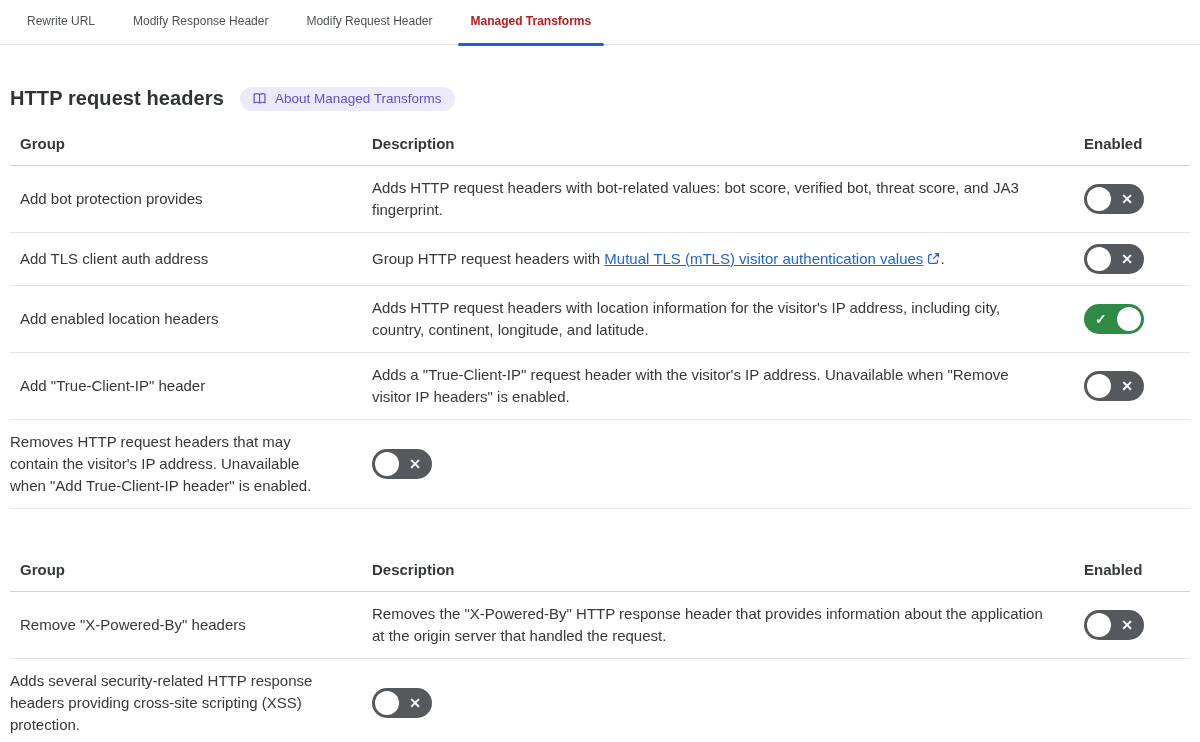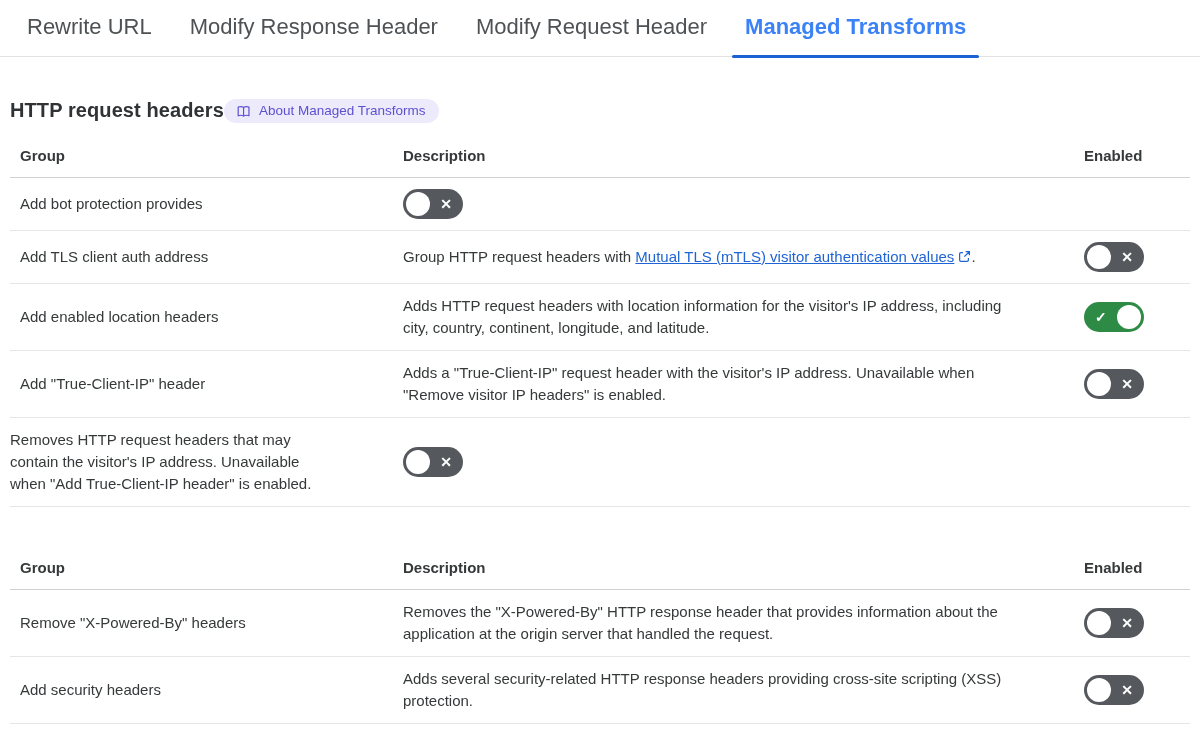--- a/index.html
+++ b/index.html
@@ -18,42 +18,42 @@
   body{
     width:1200px;height:742px;overflow:hidden;background:#fff;
     font-family:"Liberation Sans", sans-serif;color:var(--text);font-size:15px;
   }
   
   .tabs{
     display:flex;gap:38px;padding:0 0 0 27px;border-bottom:1px solid #e2e2e2;
   }
   .tab{
     position:relative;background:none;border:none;padding:14px 0 16px;
-    font-family:inherit;font-size:22px;color:#4e5255;cursor:pointer;text-align:center;
-  }
-  .tab.active{color:#3b82f6;font-weight:700;}
+    font-family:inherit;font-size:12px;color:#4e5255;cursor:pointer;text-align:center;
+  }
+  .tab.active{color:#b91c1c;font-weight:700;}
   .tab.active::after{
     content:"";position:absolute;left:-13px;right:-13px;bottom:-2px;height:3px;
     background:var(--accent);border-radius:2px;
   }
   
   main{margin:0 10px;}
   .section{margin-top:42px;}
-  .section-head{display:flex;align-items:center;}
+  .section-head{display:flex;align-items:center;gap:16px;}
   .section-title{margin:0;font-size:20px;font-weight:700;color:#303335;letter-spacing:.1px;}
   .badge{
-    display:inline-flex;align-items:flex-end;gap:7px;background:var(--badge-bg);
+    display:inline-flex;align-items:flex-start;gap:7px;background:var(--badge-bg);
     color:var(--badge-text);border:none;border-radius:14px;padding:5px 13px;
     font-family:inherit;font-size:13.5px;cursor:pointer;line-height:1;
   }
   .badge-icon{display:inline-flex;align-items:center;}
   
   .table{margin-top:14px;}
   .row{
-    display:grid;grid-template-columns:362px 1fr 106px;align-items:center;gap:31px;
+    display:grid;grid-template-columns:362px 1fr 106px;align-items:center;
   }
   .thead{border-bottom:1px solid var(--border-mid);}
   .th{font-weight:700;padding:8px 0 10px;}
   .trow{border-bottom:1px solid var(--border-light);min-height:53px;padding:11px 0;}
   .col-group{padding-left:10px;}
   .col-desc{padding-right:40px;line-height:22px;}
   .cell-desc a{color:var(--link);text-decoration:underline;cursor:pointer;}
   .ext-icon{margin-left:4px;vertical-align:-1px;color:var(--link);}
   
   .toggle{
@@ -103,20 +103,21 @@
     </div>
     <div class="table">
       <div class="thead row">
         <div class="col-group th">Group</div>
         <div class="col-desc th">Description</div>
         <div class="col-enabled th">Enabled</div>
       </div>
       <div class="tbody">
   <div class="row trow">
     <div class="col-group cell-group">Add bot protection provides</div>
+    <div class="col-desc cell-desc"><span>Adds HTTP request headers with bot-related values: bot score, verified bot, threat score, and JA3 fingerprint.</span></div>
     <div class="col-enabled">
       <button class="toggle off" aria-pressed="false">
         <span class="glyph">✕</span>
         <span class="knob"></span>
       </button>
     </div>
   </div>
 
   <div class="row trow">
     <div class="col-group cell-group">Add TLS client auth address</div>
@@ -180,21 +181,20 @@
     <div class="col-desc cell-desc"><span>Removes the "X-Powered-By" HTTP response header that provides information about the application at the origin server that handled the request.</span></div>
     <div class="col-enabled">
       <button class="toggle off" aria-pressed="false">
         <span class="glyph">✕</span>
         <span class="knob"></span>
       </button>
     </div>
   </div>
 
   <div class="row trow">
-    <div class="col-group cell-group">Add security headers</div>
     <div class="col-desc cell-desc"><span>Adds several security-related HTTP response headers providing cross-site scripting (XSS) protection.</span></div>
     <div class="col-enabled">
       <button class="toggle off" aria-pressed="false">
         <span class="glyph">✕</span>
         <span class="knob"></span>
       </button>
     </div>
   </div>
 </div>
     </div>

